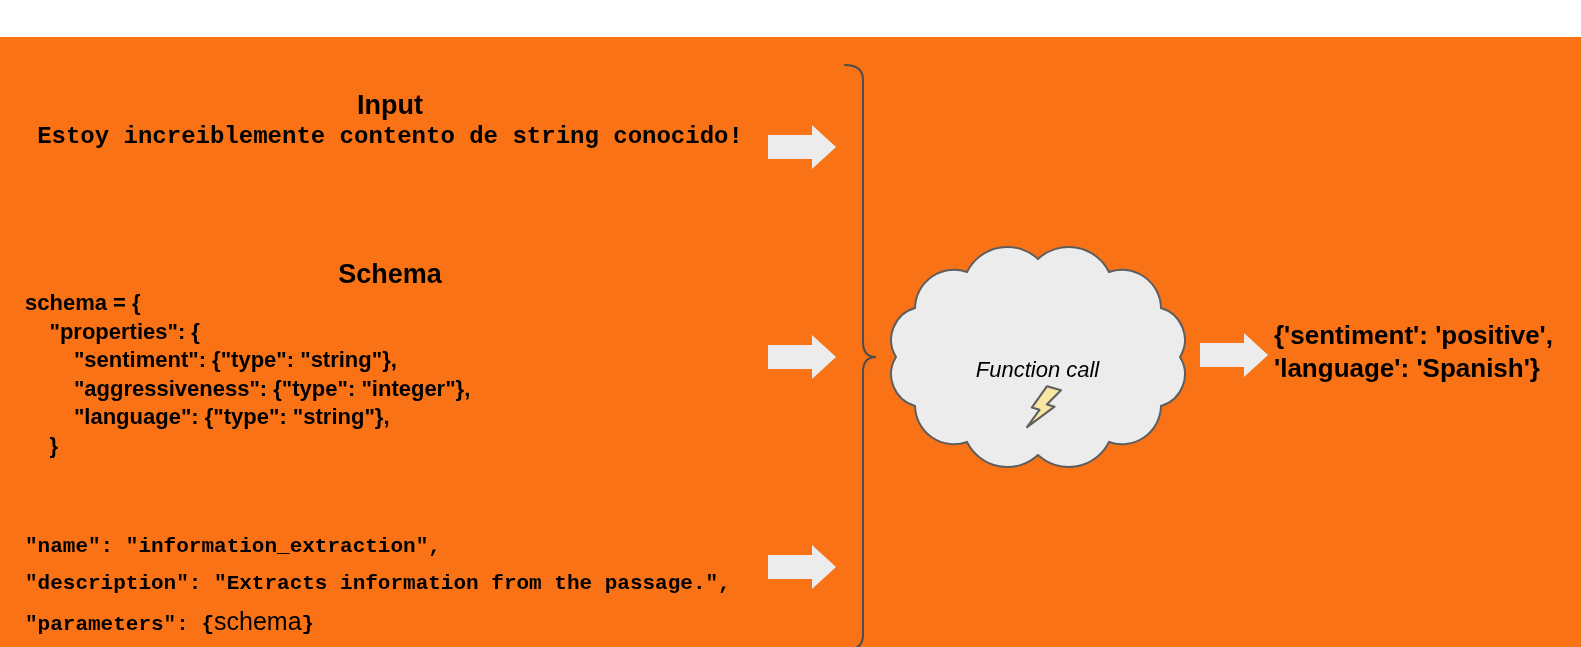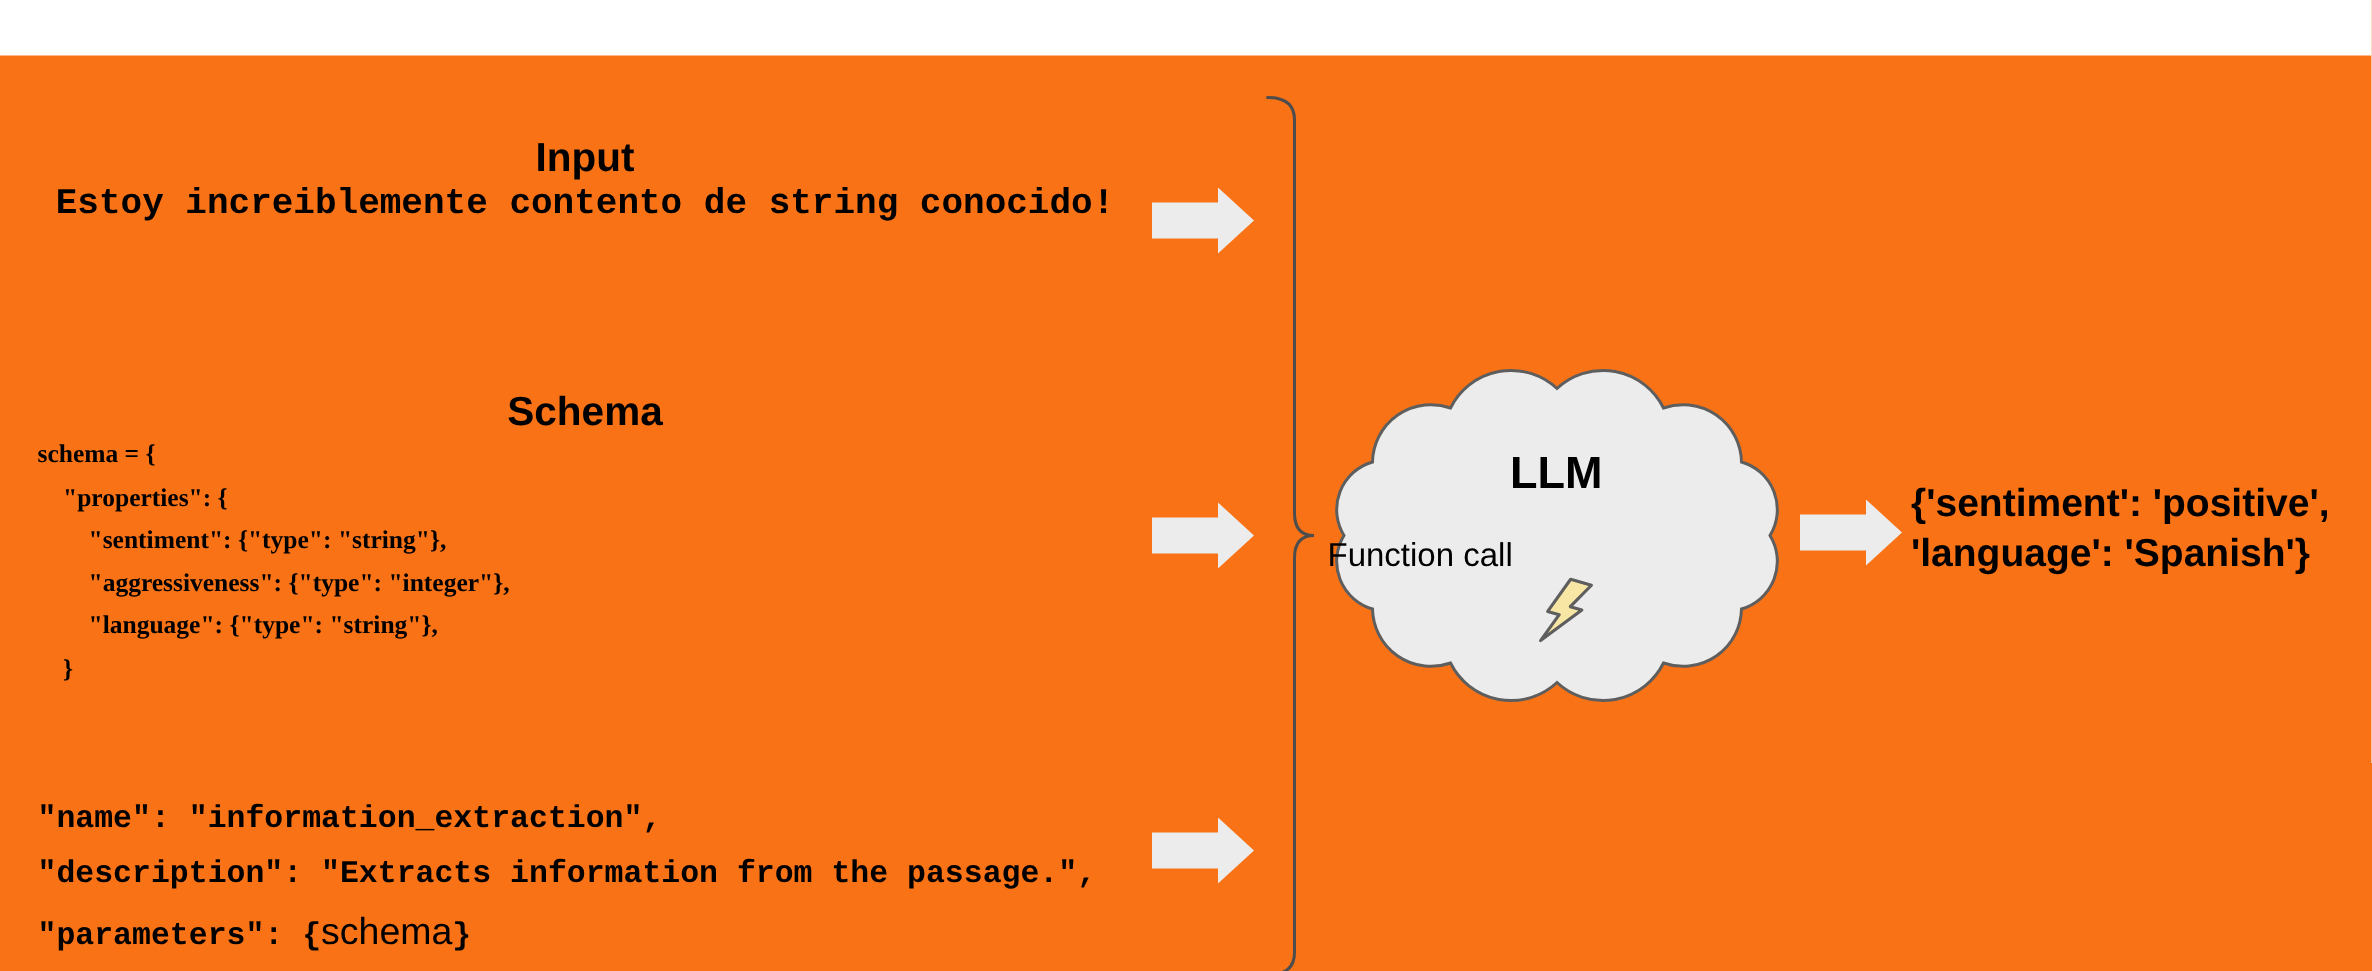--- a/index.html
+++ b/index.html
@@ -23,23 +23,23 @@
   .mono-center{
     left:0;width:780px;
     text-align:center;
     font-family:"Liberation Mono",monospace;
     font-weight:bold;
     font-size:24px;line-height:29px;
     white-space:pre;
   }
   .code-pre{
     margin:0;
-    font-family:Liberation Serif, serif;
+    font-family:Liberation Sans, sans-serif;
     font-weight:bold;
-    font-size:17px;line-height:28.5px;
+    font-size:22px;line-height:28.5px;
     white-space:pre;
   }
   .fn-line{
     font-family:"Liberation Mono",monospace;
     font-weight:bold;
     font-size:21px;line-height:26px;
     white-space:pre;
     margin-bottom:11px;
   }
   .schema-ref{
@@ -47,22 +47,22 @@
     font-weight:400;
     font-size:25px;
   }
   .cloud-label-llm{
     left:885px;width:305px;
     text-align:center;
     font-weight:bold;font-size:30px;line-height:34px;
   }
   .cloud-label-sub{
     left:885px;width:305px;
-    text-align:left;
-    font-weight:400;font-size:22px;line-height:26px;
+    text-align:center;
+    font-weight:400;font-size:22px;line-height:26px;font-style:italic;
   }
   .output-text{
     font-weight:bold;
     font-size:26px;line-height:33px;
     white-space:pre;
   }
   .arrow-poly{fill:#ececec;}
   .cloud-path{fill:#ececec;stroke:#5e5e5e;stroke-width:2;}
   .brace-path{fill:none;stroke:#4d4d4d;stroke-width:2;stroke-linecap:round;}
   .bolt-path{fill:#f8e7a4;stroke:#5e5e5e;stroke-width:1.3;stroke-linejoin:round;}
@@ -117,21 +117,20 @@
         A 39 39 0 0 1 221 197
         A 45 45 0 0 1 150 210
         A 45 45 0 0 1 79 197
         A 39 39 0 0 1 27 161
         A 33 33 0 0 1 8 112 Z"></path>
       <g transform="translate(132,138) scale(1.6) rotate(16 15 16)">
         <path class="bolt-path" d="M13 2 L22 2 L16 13 L21 13 L8 30 L12.5 17.5 L7.5 17.5 Z"></path>
       </g>
     </g>
   </svg>
-  <div class="abs cloud-label-llm" style="top:262px;">LLM</div>
   <div class="abs cloud-label-sub" style="top:320px;">Function call</div>
 
   <svg class="abs" style="left:1200px;top:296px;" width="68" height="44" viewBox="0 0 68 44">
     <polygon class="arrow-poly" points="0,10 44,10 44,0 68,22 44,44 44,34 0,34"></polygon>
   </svg>
 
   <div class="abs" style="left:1274px;top:282px;">
     <div class="output-text">{'sentiment': 'positive',</div>
     <div class="output-text">'language': 'Spanish'}</div>
   </div>

